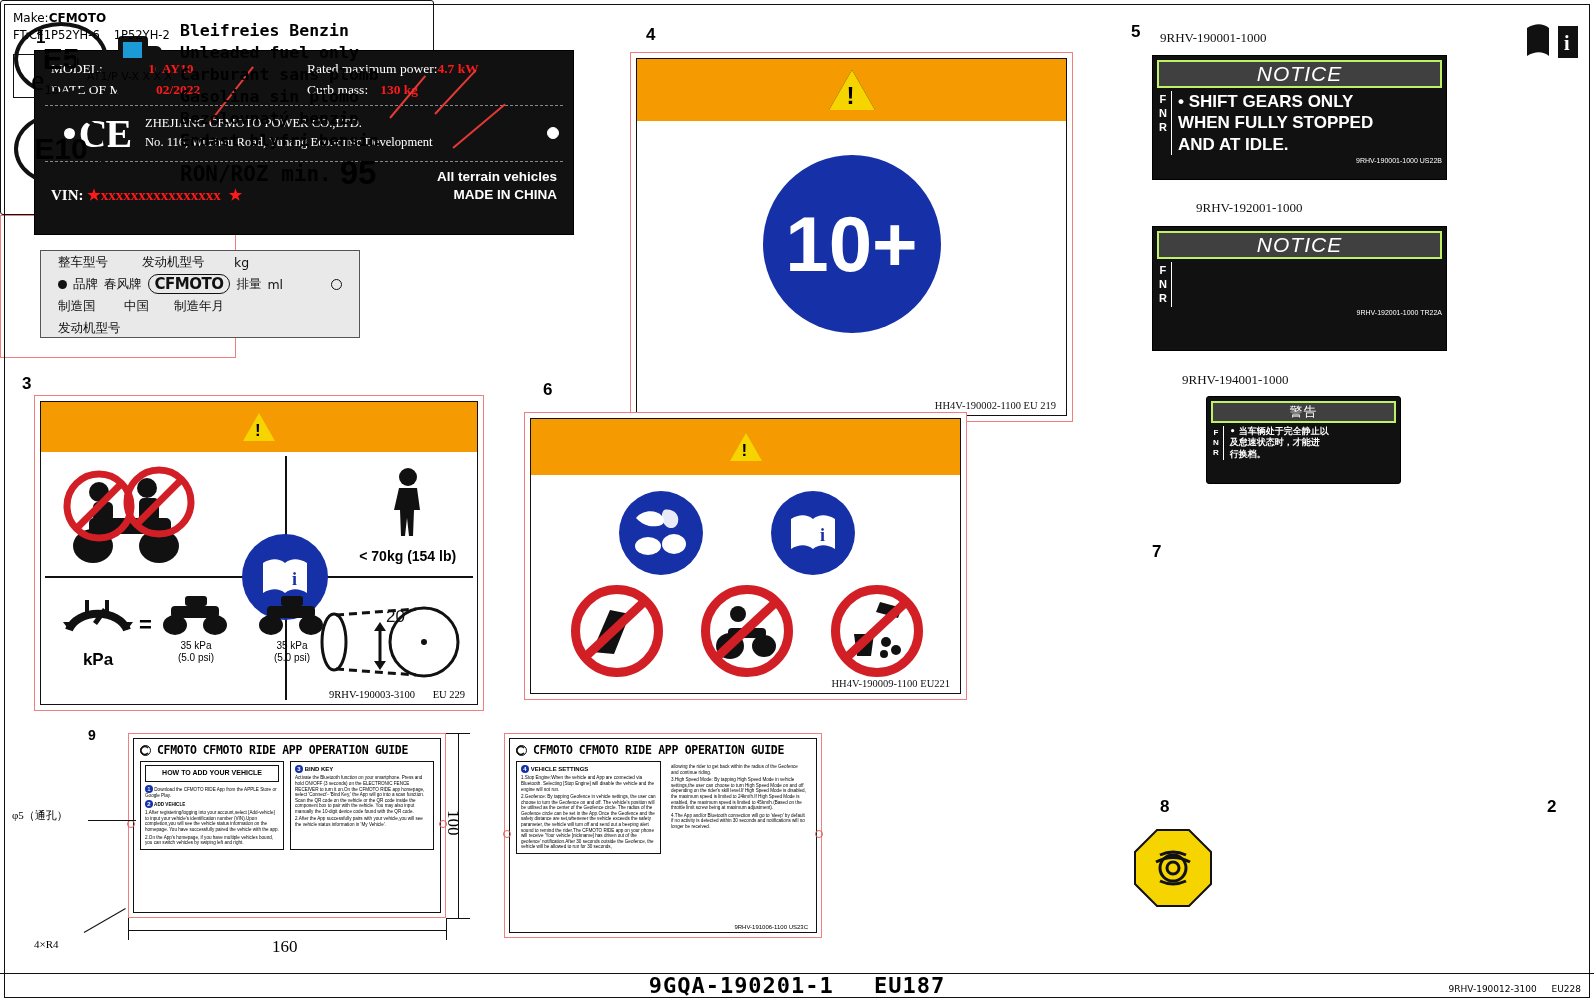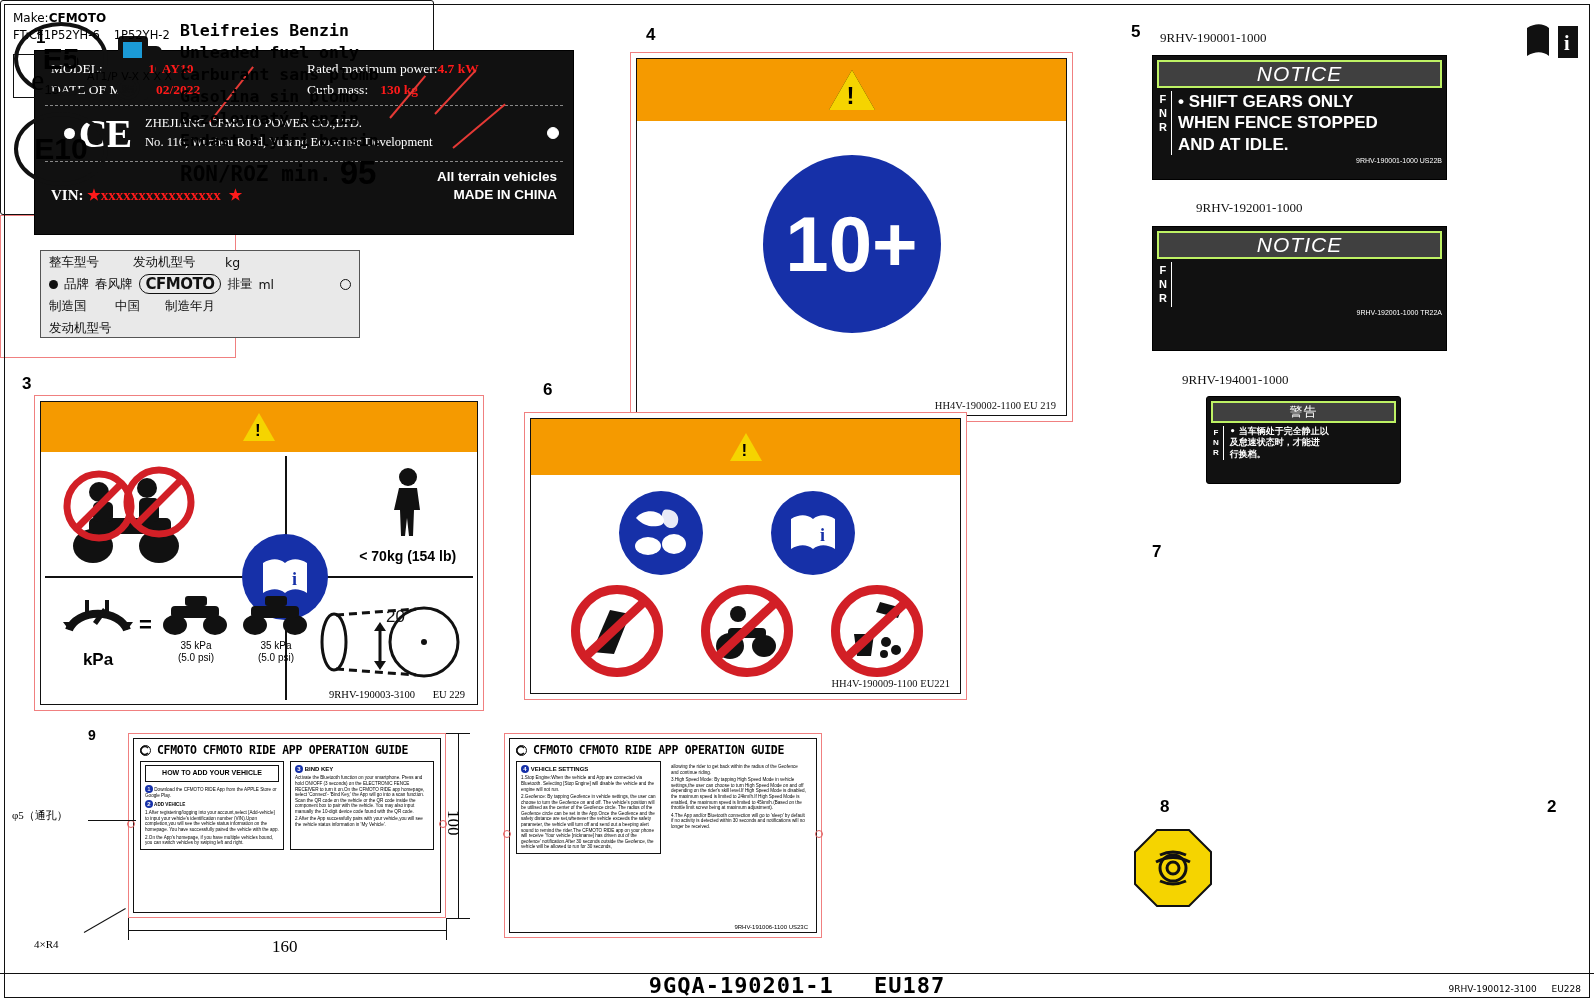--- a/index.html
+++ b/index.html
@@ -20,21 +20,21 @@
   #plate1 .addr{font-family:"Liberation Serif",serif;font-size:12.6px;line-height:1.5;flex:1;}
   #plate1 .rdot{width:10px;height:10px;border-radius:50%;background:#fff;border:1px solid #fff;}
   #plate1 .bottom{display:flex;justify-content:space-between;align-items:flex-end;padding:6px 16px 0 16px;}
   #plate1 .vin{font-family:"Liberation Serif",serif;font-size:15px;font-weight:bold;}
   #plate1 .vinred{color:#ff1a1a;letter-spacing:0px;}
   #plate1 .made{text-align:right;font-weight:bold;font-size:13.5px;line-height:1.35;}
   .scratch{position:absolute;background:#e53935;height:2px;transform-origin:left center;}
 
   
   #plate1b{left:40px;top:250px;width:320px;height:88px;background:#e9e9e9;border:1px solid #555;box-sizing:border-box;font-family:"DejaVu Sans",sans-serif;font-size:12.5px;color:#111;}
-  #plate1b .r{display:flex;align-items:center;height:22px;padding:0 8px;gap:6px;}
+  #plate1b .r{display:flex;align-items:center;height:22px;padding:0 17px;gap:6px;}
   #plate1b .cfm{font-weight:bold;font-size:15px;letter-spacing:-0.5px;border:1.5px solid #111;border-radius:11px;padding:0 6px;}
   #plate1b .c{width:9px;height:9px;border-radius:50%;background:#111;}
   #plate1b .co{width:9px;height:9px;border-radius:50%;border:1.5px solid #111;}
 
   
   .wlabel{position:absolute;background:#fff;border:1px solid #f08080;box-sizing:border-box;}
   .wlabel .inner{position:absolute;inset:5px;border:1px solid #111;box-sizing:border-box;background:#fff;}
   .tri{width:0;height:0;border-left:16px solid transparent;border-right:16px solid transparent;border-bottom:28px solid #f5d400;position:relative;}
   .tri:after{content:"!";position:absolute;left:-4px;top:8px;font-weight:bold;font-size:17px;color:#000;}
   .triwrap{display:flex;justify-content:center;align-items:center;height:100%;}
@@ -50,21 +50,21 @@
   
   #lbl3{left:34px;top:395px;width:450px;height:316px;}
   #lbl3 .band{position:absolute;left:0;right:0;top:0;height:50px;background:#f59a00;}
   #lbl3 .grid{position:absolute;left:0;right:0;top:50px;bottom:0;}
   #lbl3 .vline{position:absolute;left:56%;top:4px;bottom:4px;width:2px;background:#111;}
   #lbl3 .hline{position:absolute;left:4px;right:4px;top:124px;height:2px;background:#111;}
   #lbl3 .bookcirc{position:absolute;left:46%;top:82px;width:86px;height:86px;border-radius:50%;background:#1630a8;display:flex;align-items:center;justify-content:center;}
   #lbl3 .person{position:absolute;left:73%;top:14px;text-align:center;}
   #lbl3 .kgtxt{font-size:14px;font-weight:bold;margin-top:6px;}
   #lbl3 .kpa{position:absolute;left:18px;top:140px;}
-  #lbl3 .tyres{position:absolute;left:120px;top:140px;display:flex;gap:10px;align-items:flex-end;}
+  #lbl3 .tyres{position:absolute;left:120px;top:140px;display:flex;gap:26px;align-items:flex-end;}
   #lbl3 .psi{font-size:10px;text-align:center;line-height:1.2;}
   #lbl3 .belt{position:absolute;left:63%;top:142px;}
 
   
   #lbl6{left:524px;top:412px;width:443px;height:288px;}
   #lbl6 .band{position:absolute;left:0;right:0;top:0;height:56px;background:#f59a00;}
   #lbl6 .bc{position:absolute;width:84px;height:84px;border-radius:50%;background:#1630a8;display:flex;align-items:center;justify-content:center;color:#fff;font-size:34px;}
   #lbl6 .prohib{position:absolute;width:92px;height:92px;border:9px solid #d21f26;border-radius:50%;box-sizing:border-box;background:#fff;}
 
   
@@ -361,21 +361,21 @@
 <div class="notice" style="left:1152px;top:55px;width:295px;height:125px">
   <div class="hdr">NOTICE</div>
   <div class="body">
     <div class="fnr">
       <div>F</div>
       <div>N</div>
       <div>R</div>
     </div>
     <div class="txt">
       <div>• <span>SHIFT GEARS ONLY</span></div>
-      <div>WHEN FENCE STOPPED</div>
+      <div>WHEN FULLY STOPPED</div>
       <div>AND AT IDLE.</div>
     </div>
   </div>
   <div class="nc">9RHV-190001-1000 US22B</div>
 </div>
 
 <div class="pn" style="left:1196px;top:200px">9RHV-192001-1000</div>
 <div class="notice" style="left:1152px;top:226px;width:295px;height:125px">
   <div class="hdr">NOTICE</div>
   <div class="body">

